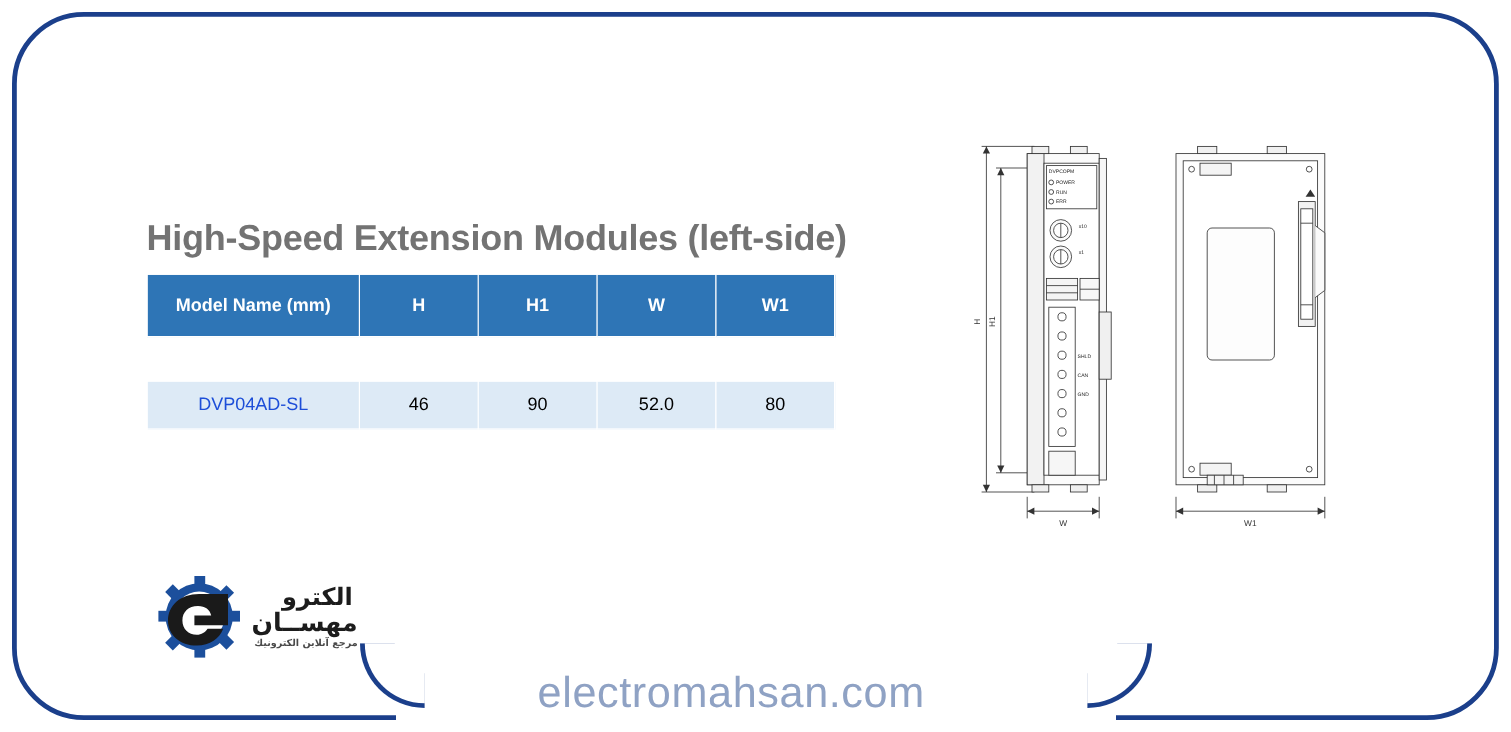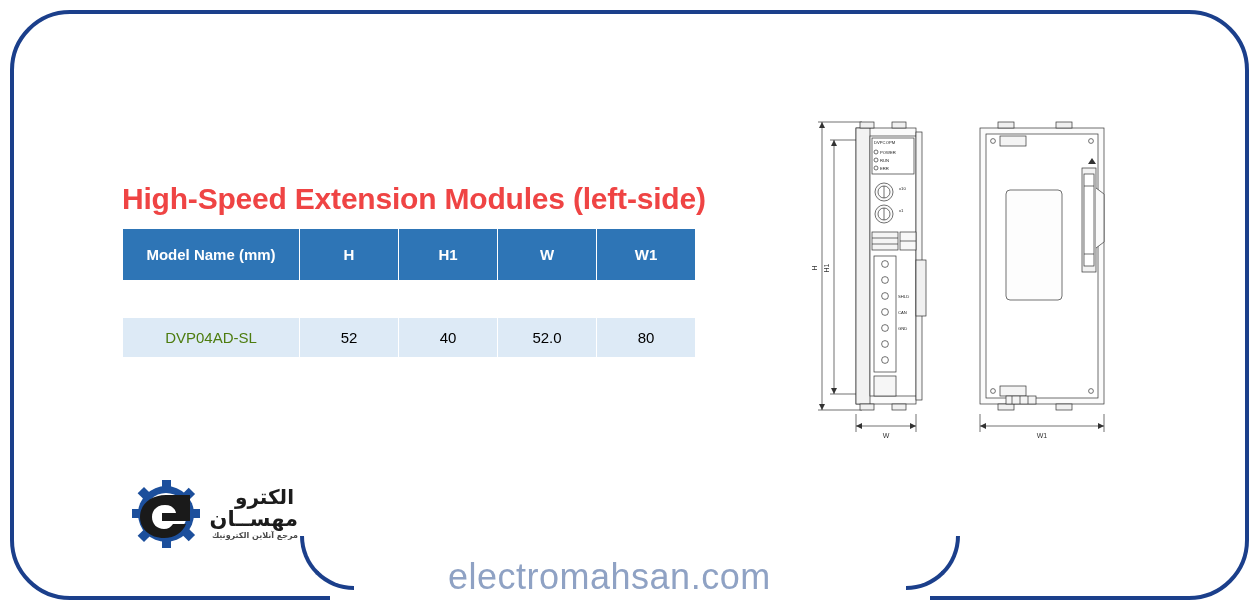--- a/index.html
+++ b/index.html
@@ -25,21 +25,21 @@
   .notch-curve{
     position:absolute;width:54px;height:54px;box-sizing:border-box;
     border:4px solid #1b3f8b;
     border-top:0;border-right:0;
     border-bottom-left-radius:54px;
     background:transparent;
   }
   
   #title{
     position:absolute;left:122px;top:182px;
-    font-size:30px;font-weight:bold;color:#ef4444;
+    font-size:30px;font-weight:bold;color:#737373;
     letter-spacing:-0.2px;white-space:nowrap;
   }
   
   #spec-table{
     position:absolute;left:122px;top:228px;
     border-collapse:collapse;
   }
   #spec-table th{
     background:#2e75b6;color:#ffffff;font-size:15px;font-weight:bold;
     height:51px;text-align:center;vertical-align:middle;
@@ -47,21 +47,21 @@
     padding:0 6px;
   }
   #spec-table th.first{width:164px;text-align:center;}
   #spec-table th.num{width:86px;}
   #spec-table tr.spacer td{height:34px;background:#ffffff;border:none;}
   #spec-table td{
     background:#ddeaf6;font-size:15px;color:#1f3864;
     height:37px;text-align:center;vertical-align:middle;
     border:1px solid #ffffff;
   }
-  #spec-table td.model{color:#4d7c0f;}
+  #spec-table td.model{color:#1d4ed8;}
   #spec-table td.val{color:#000000;}
   
   #logo{
     position:absolute;left:126px;top:478px;width:190px;height:72px;font-weight:bold;
   }
   #watermark{
     position:absolute;left:448px;top:556px;
     font-size:36px;color:#8fa2c4;letter-spacing:0.5px;
   }
   
@@ -90,22 +90,22 @@
       <th class="num">W</th>
       <th class="num">W1</th>
     </tr>
   </thead>
   <tbody>
     <tr class="spacer">
       <td colspan="5"></td>
     </tr>
     <tr>
       <td class="model">DVP04AD-SL</td>
-      <td class="val">52</td>
-      <td class="val">40</td>
+      <td class="val">46</td>
+      <td class="val">90</td>
       <td class="val">52.0</td>
       <td class="val">80</td>
     </tr>
   </tbody>
 </table>
 
 <div id="logo">
   <svg width="190" height="72" viewBox="0 0 190 72" xmlns="http://www.w3.org/2000/svg">
 
     <g>

